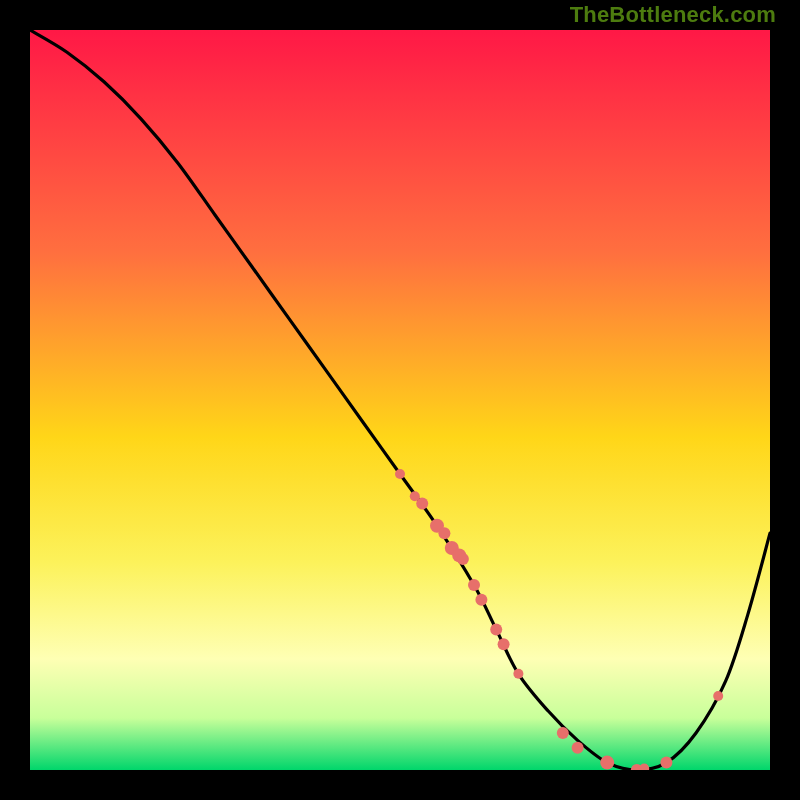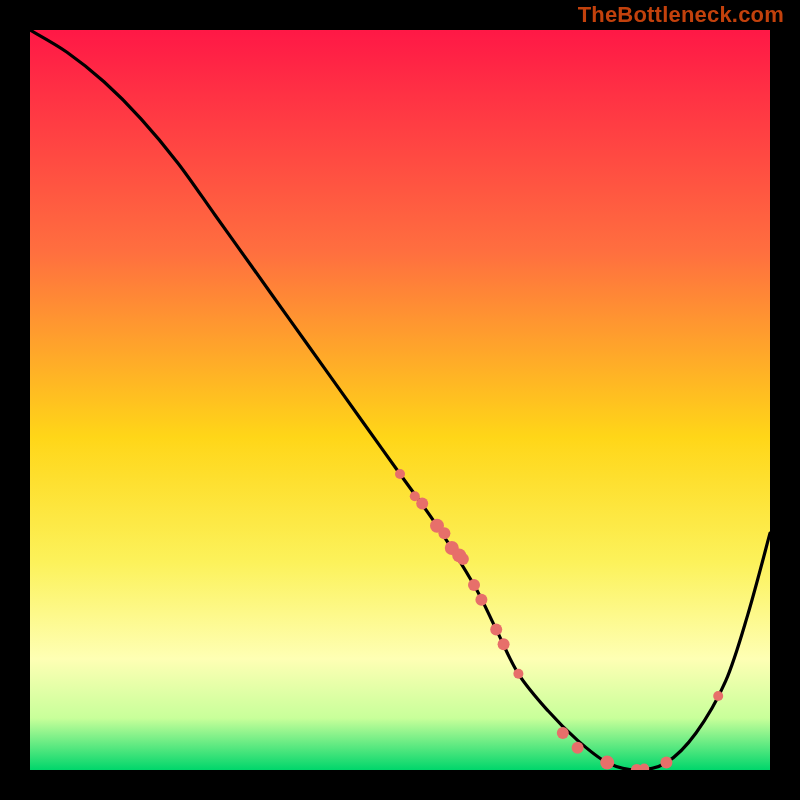--- a/index.html
+++ b/index.html
@@ -13,22 +13,22 @@
   }
   .frame {
     position: relative;
     width: 800px;
     height: 800px;
     background: #000;
   }
   .watermark {
     position: absolute;
     top: 2px;
-    right: 16px;
-    color: #c2410c;
+    right: 24px;
+    color: #4d7c0f;
     font-size: 22px;
     font-weight: 600;
     letter-spacing: 0.2px;
   }
   .plot {
     position: absolute;
     left: 30px;
     top: 30px;
     width: 740px;
     height: 740px;

